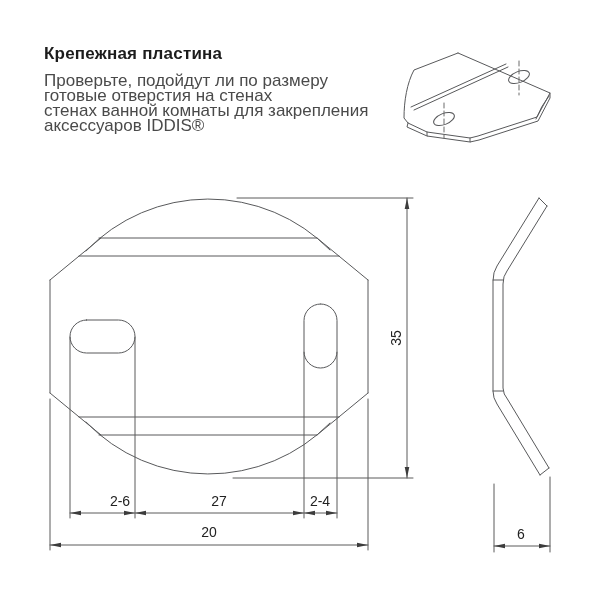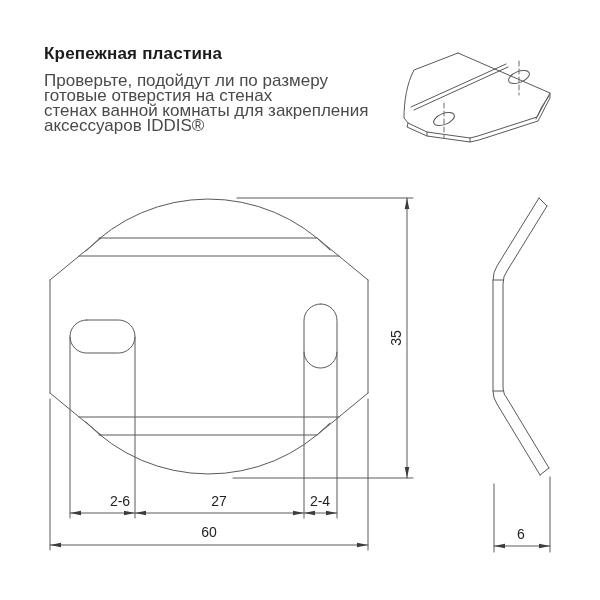--- a/index.html
+++ b/index.html
@@ -130,14 +130,14 @@
       <path d="M519,61 L519,95"></path>
       <path d="M444,103 L444,138"></path>
     </g>
   </g>
 </svg>
 
 <div class="dim-label rot" style="left:396px;top:338px">35</div>
 <div class="dim-label" style="left:120px;top:501px">2-6</div>
 <div class="dim-label" style="left:219px;top:501px">27</div>
 <div class="dim-label" style="left:320px;top:501px">2-4</div>
-<div class="dim-label" style="left:209px;top:532px">60</div>
+<div class="dim-label" style="left:209px;top:532px">20</div>
 <div class="dim-label" style="left:521px;top:534px">6</div>
 
 </body></html>

